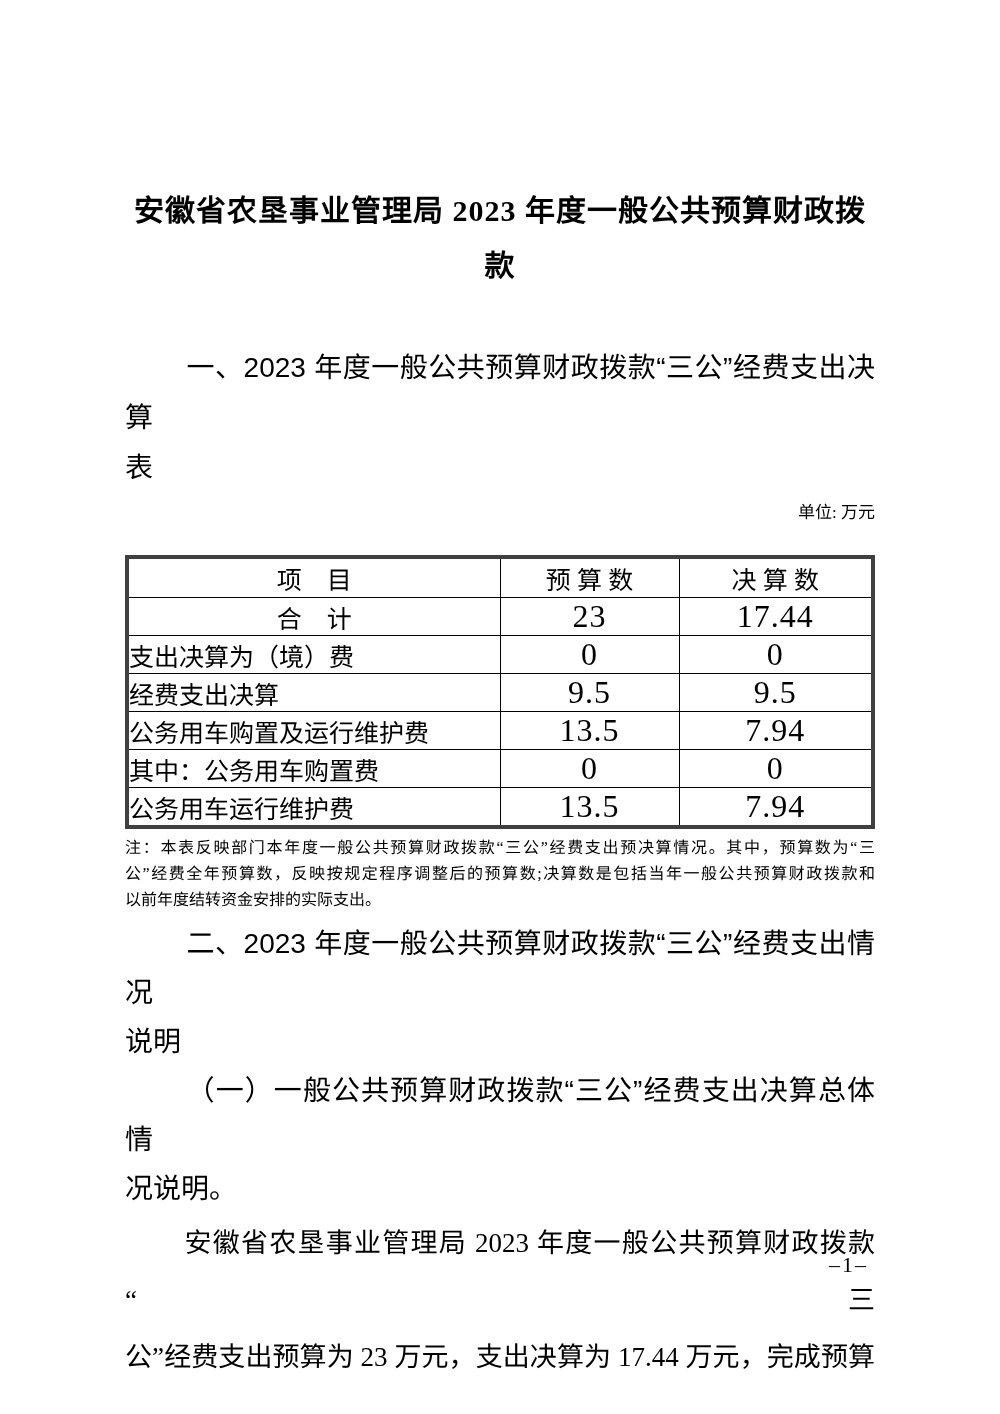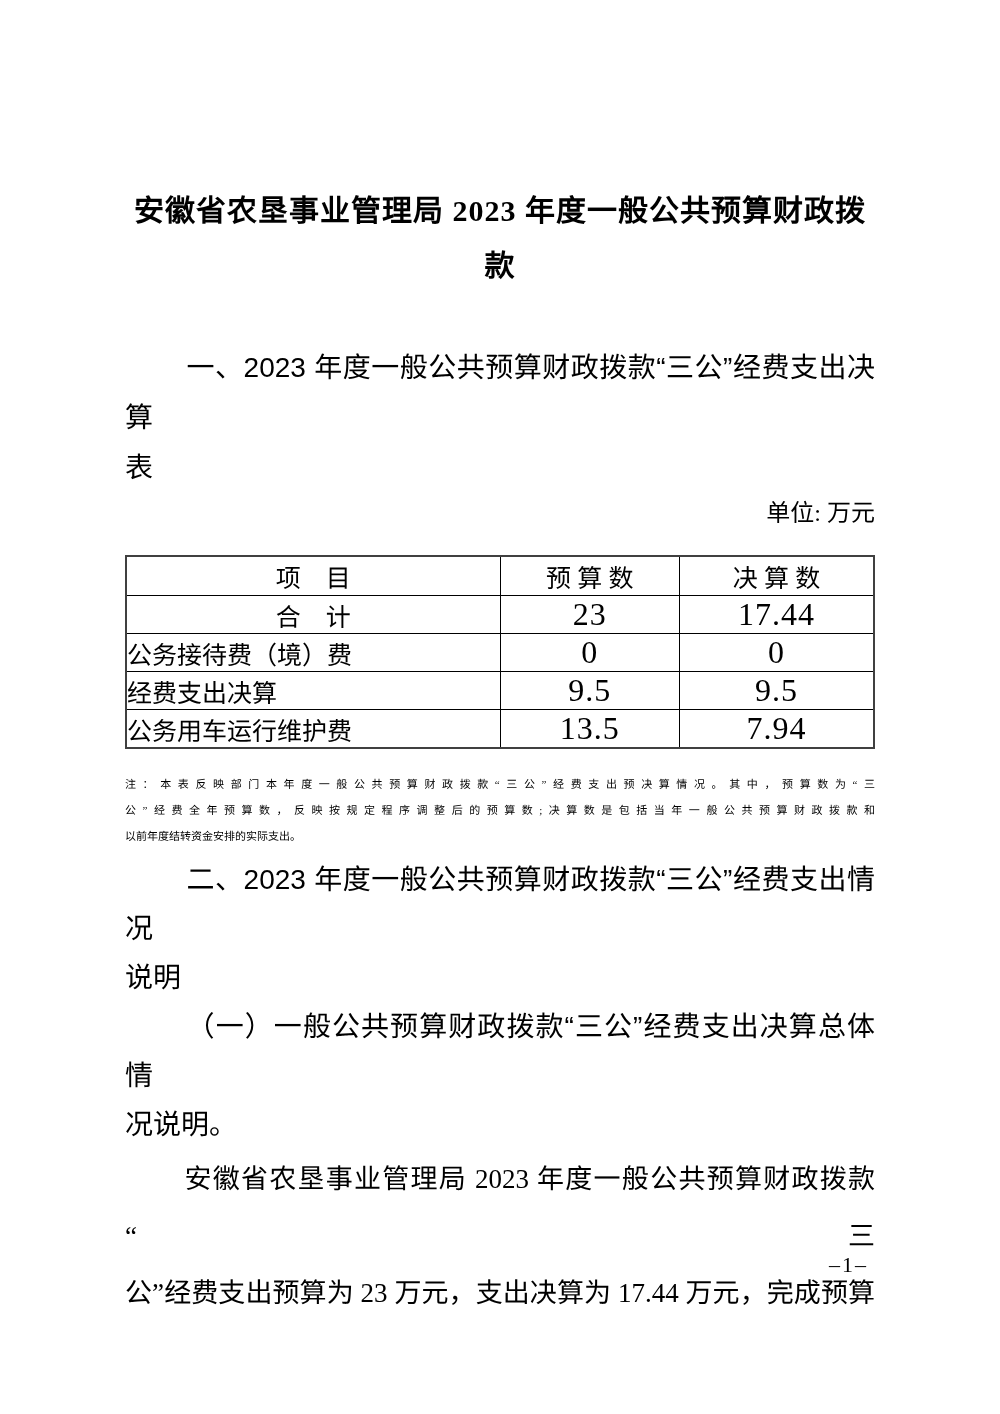--- a/index.html
+++ b/index.html
@@ -39,31 +39,31 @@
   .h2-block { margin-top: 6px; line-height: 49px; }
   .sub-block { line-height: 49px; }
   .ind { text-indent: 2.2em; }
   .jl {
     text-align: justify;
     text-align-last: justify;
   }
   
   .unit-line {
     text-align: right;
-    font-size: 24px;
+    font-size: 17px;
     line-height: 40px;
     margin-top: 0px;
   }
   
   table.expense {
     width: 100%;
     border-collapse: collapse;
     table-layout: fixed;
     margin-top: 22px;
-    border: 2px solid #404040;
+    border: 4px solid #404040;
   }
   table.expense th, table.expense td {
     border: 1.5px solid #000;
     padding: 0;
     vertical-align: middle;
     font-weight: normal;
     font-family: "Liberation Serif", serif;
     overflow: hidden;
     white-space: nowrap;
   }
@@ -81,22 +81,22 @@
   td.item-center { text-align: center; padding-left: 0; }
   td.item-indent-1 { padding-left: 38px; }
   td.item-indent-2 { padding-left: 108px; }
   td.num-cell {
     font-size: 32px;
     text-align: center;
     letter-spacing: 1px;
   }
   
   .table-note {
-    margin-top: 22px;
-    font-size: 11px;
+    margin-top: 6px;
+    font-size: 16px;
     line-height: 26px;
     font-family: "Liberation Serif", serif;
   }
   
   .body-par {
     margin-top: 2px;
     font-size: 27px;
     line-height: 57px;
     font-family: "Liberation Serif", serif;
   }
@@ -139,28 +139,38 @@
         <th>决 算 数</th>
       </tr>
     </thead>
     <tbody>
       <tr>
         <td class="item-cell item-center">合　计</td>
         <td class="num-cell">23</td>
         <td class="num-cell">17.44</td>
       </tr>
       <tr>
-        <td class="item-cell">公务接待费（境）费</td>
+        <td class="item-cell">支出决算为（境）费</td>
         <td class="num-cell">0</td>
         <td class="num-cell">0</td>
       </tr>
       <tr>
         <td class="item-cell">经费支出决算</td>
         <td class="num-cell">9.5</td>
         <td class="num-cell">9.5</td>
+      </tr>
+      <tr>
+        <td class="item-cell">公务用车购置及运行维护费</td>
+        <td class="num-cell">13.5</td>
+        <td class="num-cell">7.94</td>
+      </tr>
+      <tr>
+        <td class="item-cell item-indent-1">其中：公务用车购置费</td>
+        <td class="num-cell">0</td>
+        <td class="num-cell">0</td>
       </tr>
       <tr>
         <td class="item-cell item-indent-2">公务用车运行维护费</td>
         <td class="num-cell">13.5</td>
         <td class="num-cell">7.94</td>
       </tr>
     </tbody>
   </table>
 
   <div class="table-note">

